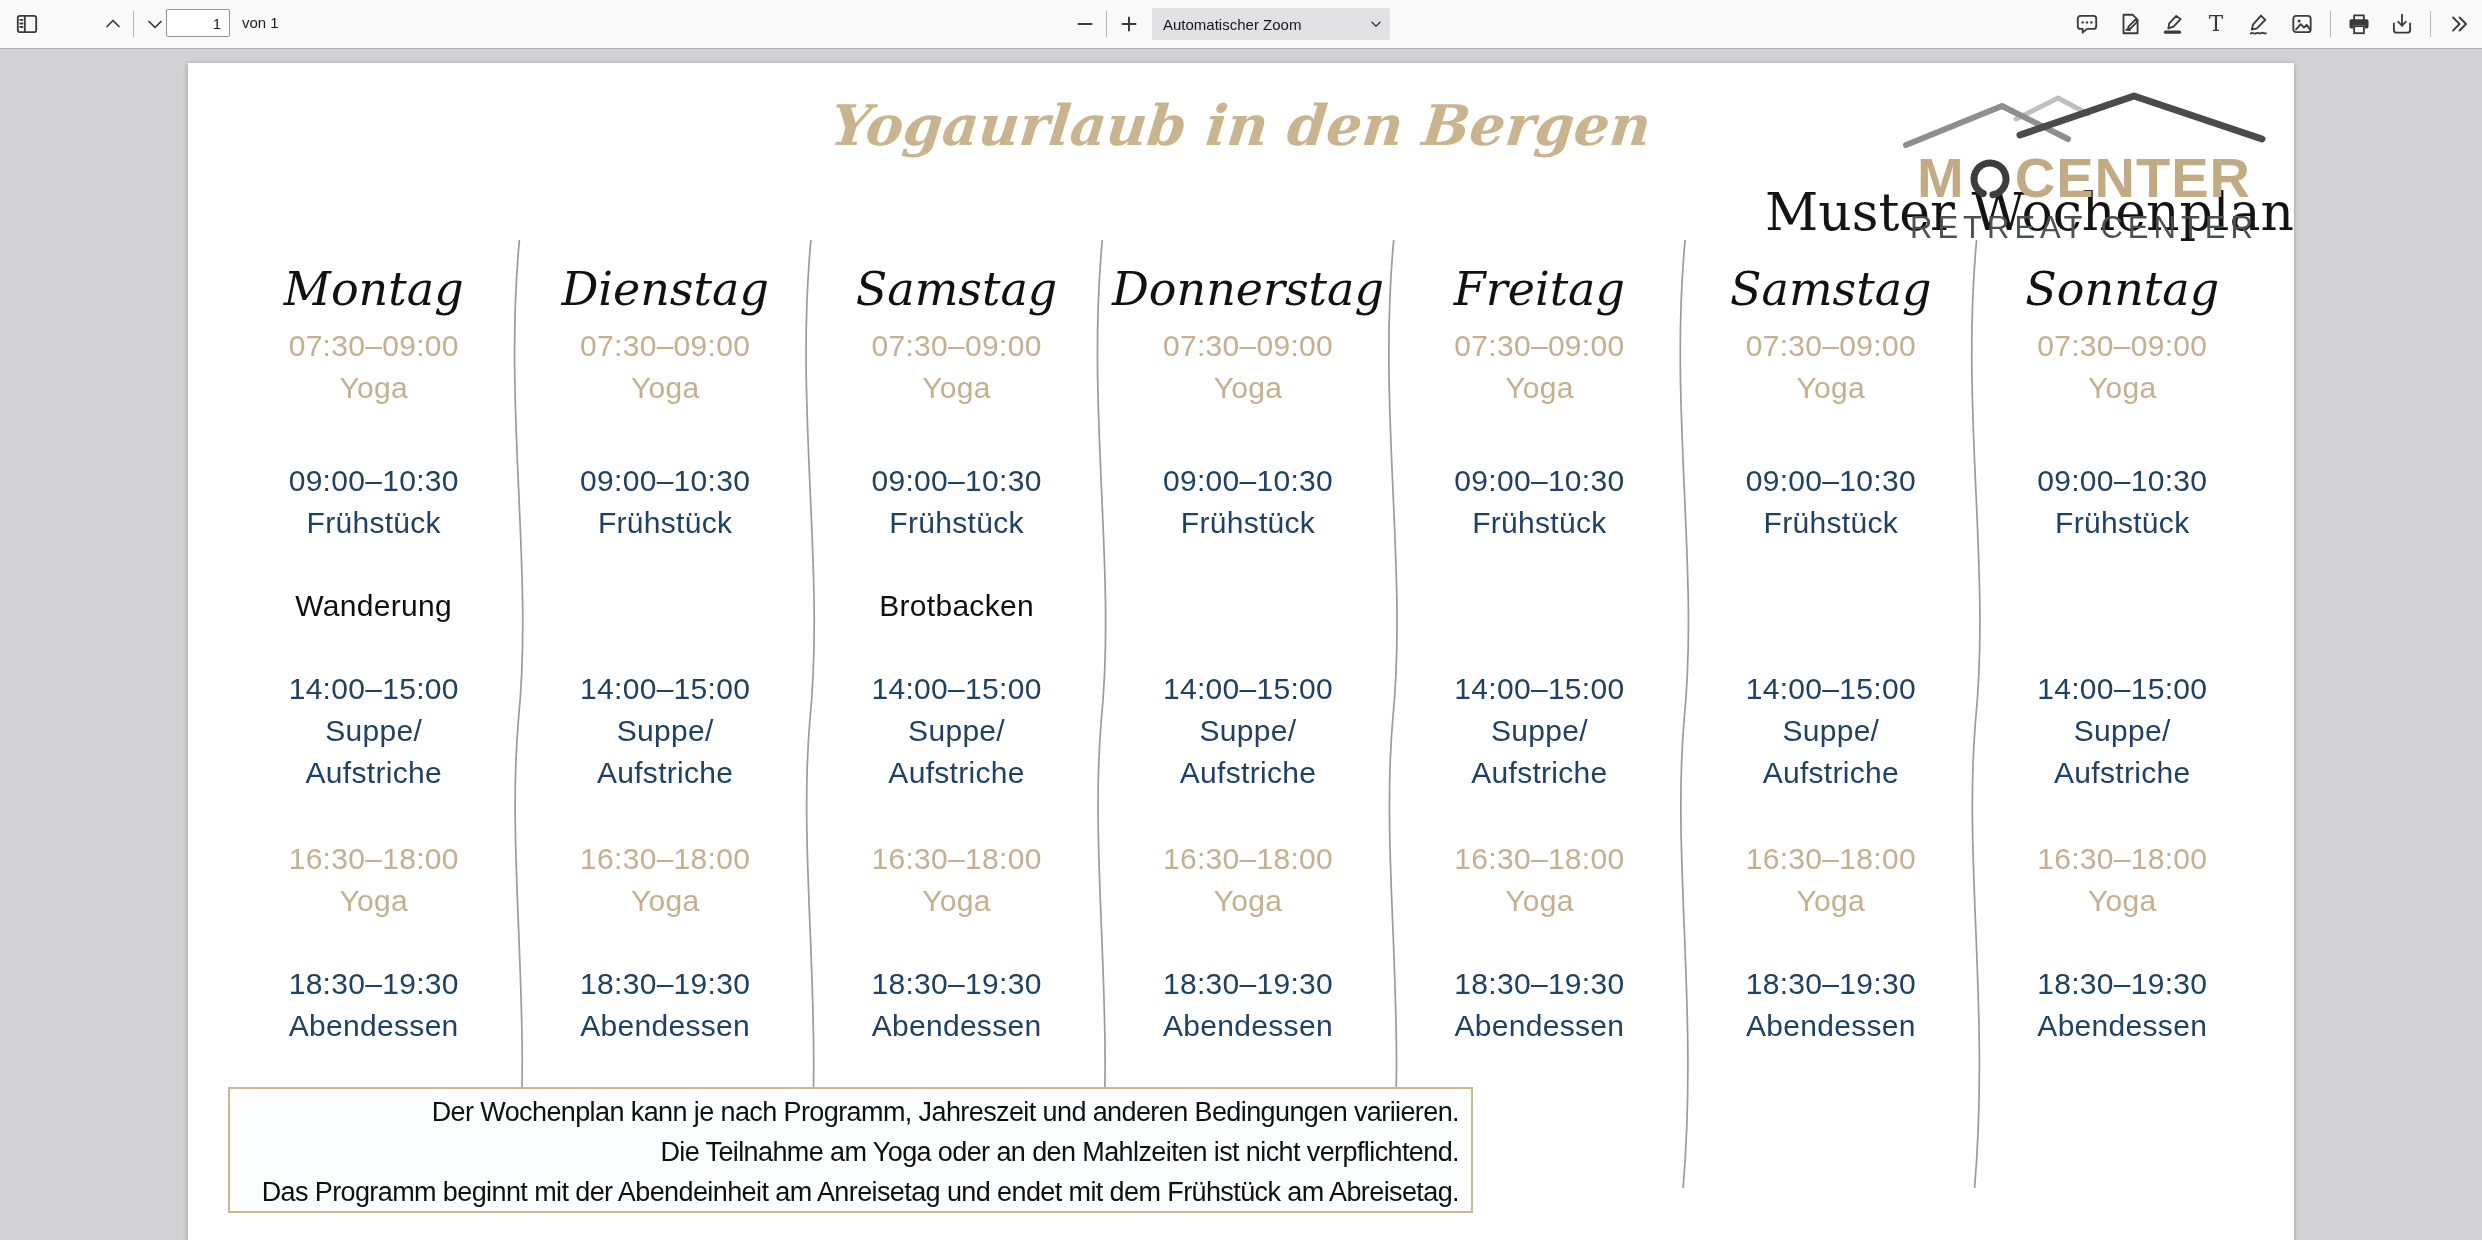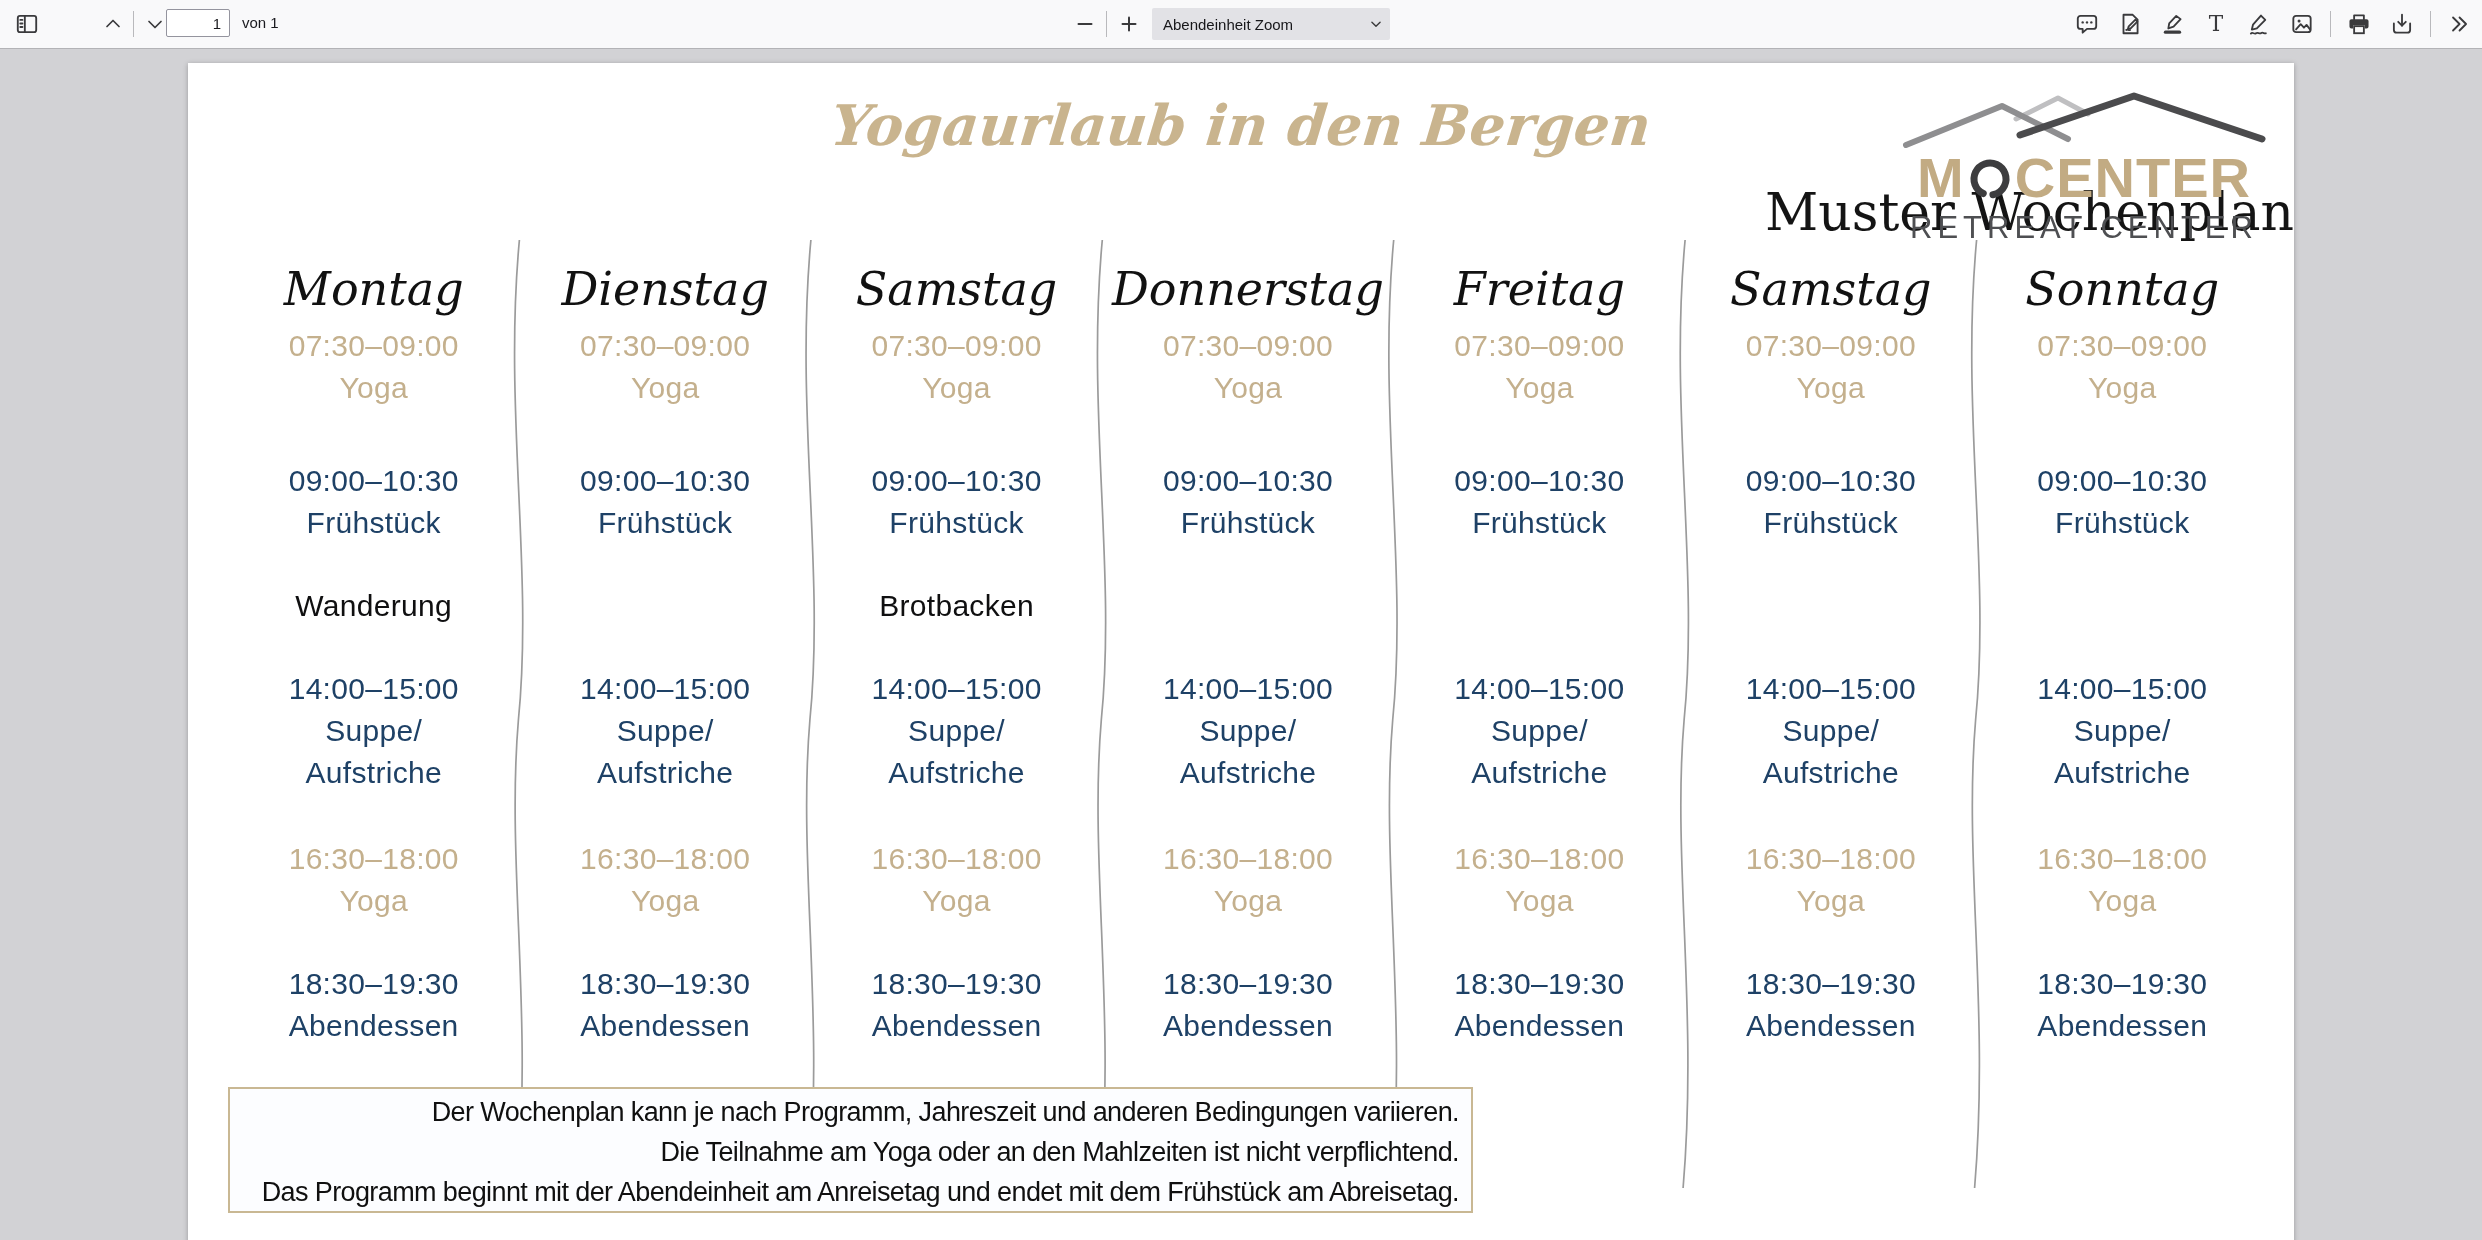--- a/index.html
+++ b/index.html
@@ -127,21 +127,21 @@
     </svg>
   </button>
   <div class="tb-sep" style="left:1106px"></div>
   <button class="tb-btn" style="left:1112px">
     <svg width="24" height="24" viewBox="0 0 24 24">
       <line class="icon-stroke" x1="5.5" y1="12" x2="18.5" y2="12" style="stroke-width:2"></line>
       <line class="icon-stroke" x1="12" y1="5.5" x2="12" y2="18.5" style="stroke-width:2"></line>
     </svg>
   </button>
   <div class="zoom-select">
-    <span>Abendeinheit Zoom</span>
+    <span>Automatischer Zoom</span>
     <svg width="14" height="14" viewBox="0 0 24 24">
       <polyline class="icon-stroke" points="5,9 12,16 19,9" style="stroke-width:2.4"></polyline>
     </svg>
   </div>
 
   <div class="tb-right">
     <button class="tb-btn">
       <svg width="26" height="26" viewBox="0 0 24 24">
         <path class="icon-stroke" d="M6 4.5 h12 a2.5 2.5 0 0 1 2.5 2.5 v7 a2.5 2.5 0 0 1 -2.5 2.5 h-6 l-4 3.5 v-3.5 h-2 a2.5 2.5 0 0 1 -2.5 -2.5 v-7 a2.5 2.5 0 0 1 2.5 -2.5 z"></path>
         <circle cx="8" cy="10.5" r="1.1" fill="#3a3a3c"></circle>

